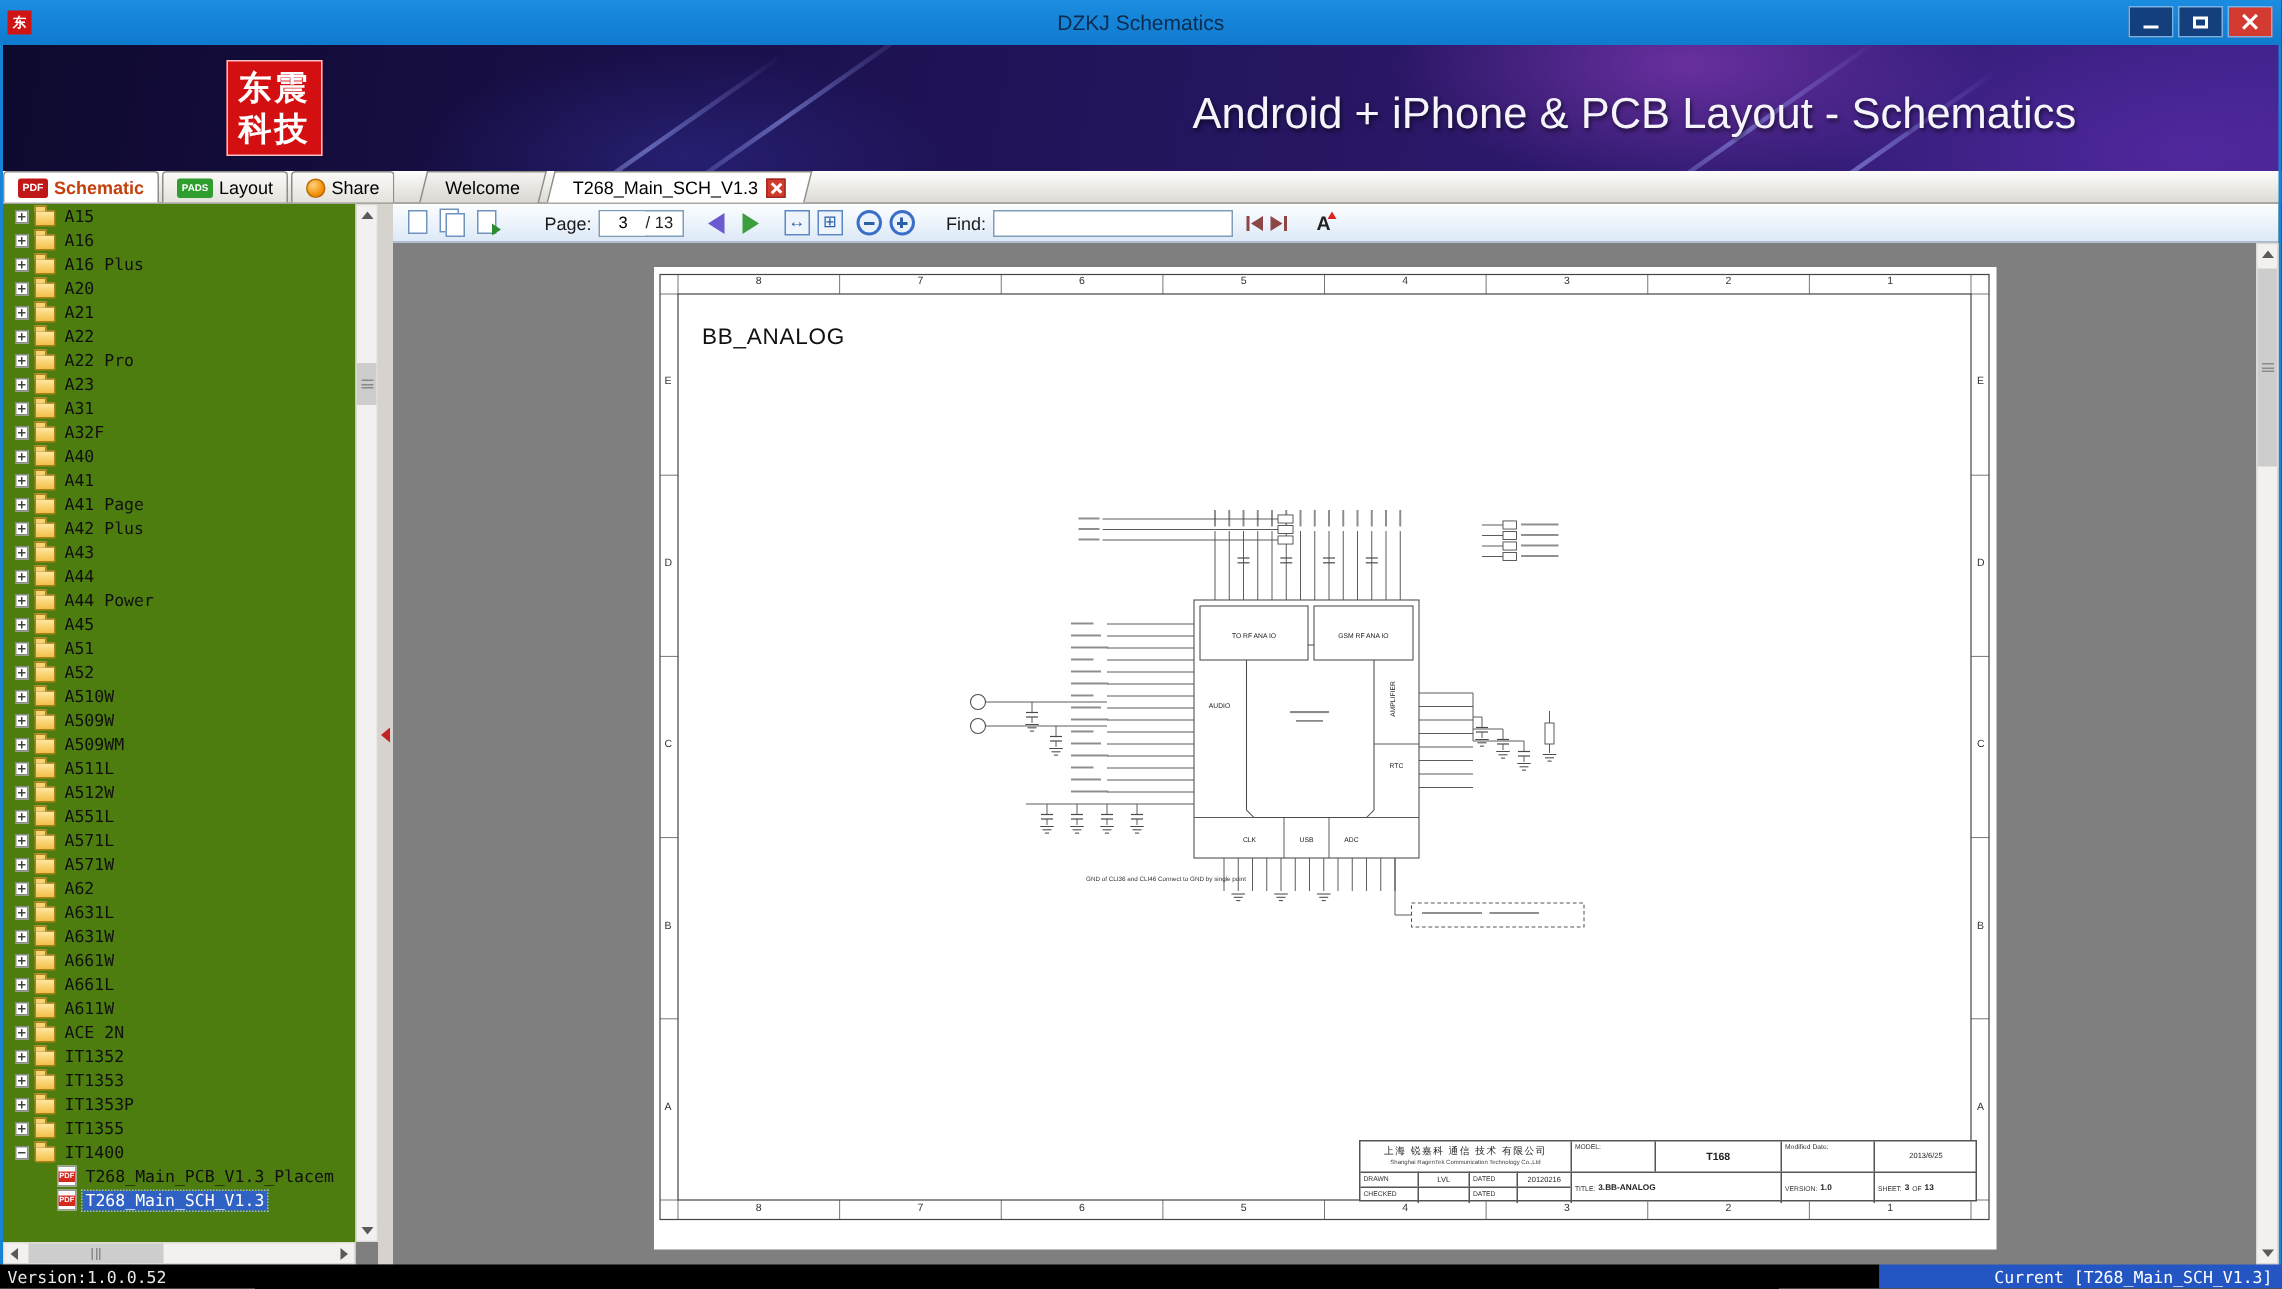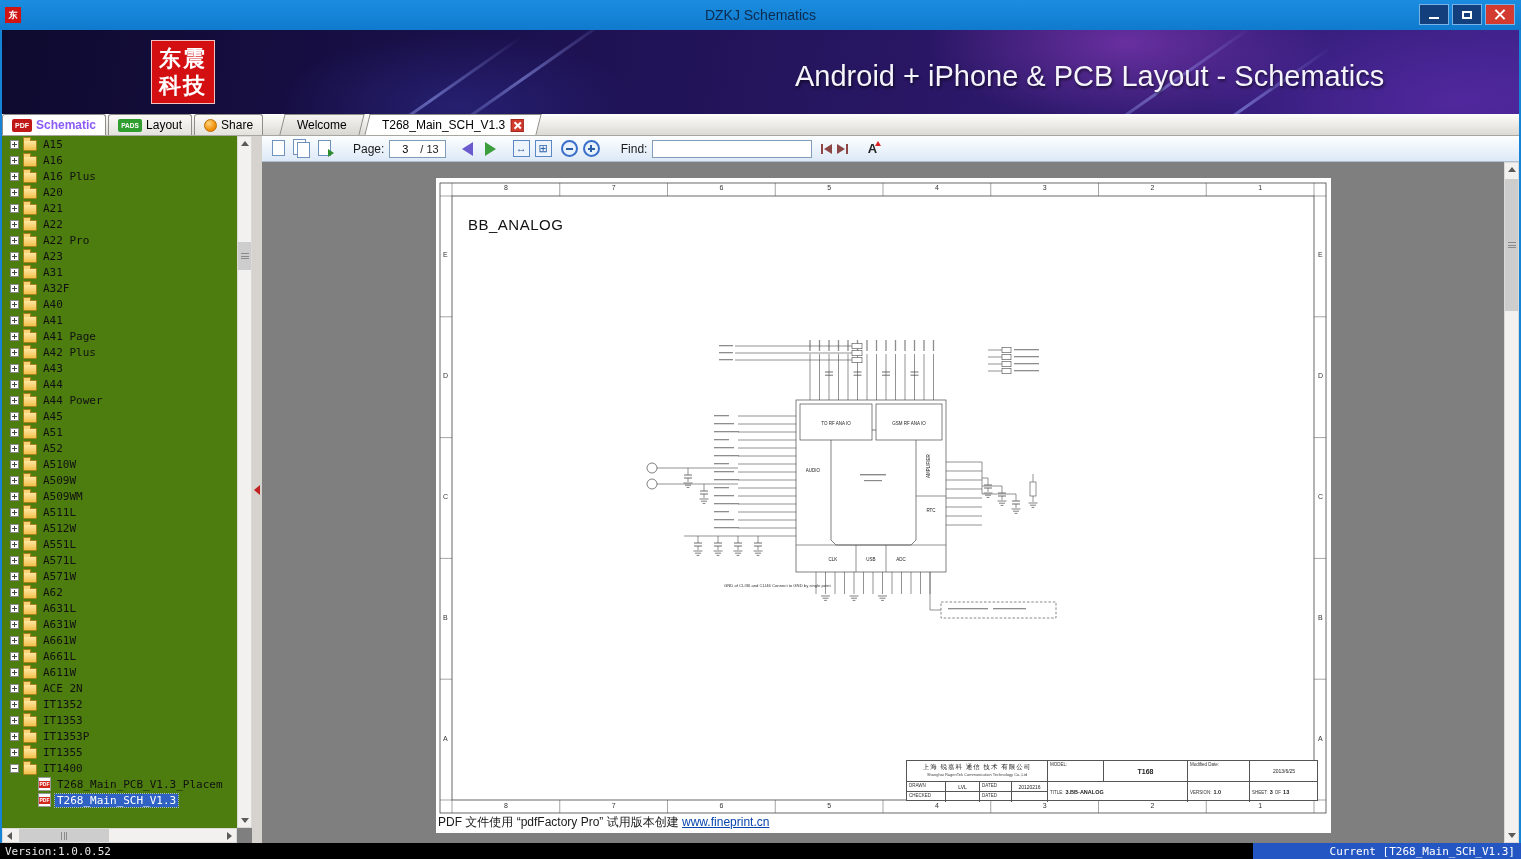--- a/index.html
+++ b/index.html
@@ -30,21 +30,21 @@
  linear-gradient(100deg,#0e0a2e 0%,#1c1150 35%,#2a1766 62%,#3a2186 100%);}
 .streak{position:absolute;width:3px;height:220px;background:linear-gradient(rgba(150,160,255,0),rgba(160,170,255,.5),rgba(150,160,255,0));transform:rotate(55deg);}
 .banner-logo{position:absolute;left:151px;top:10px;width:64px;height:64px;background:#d40f12;color:#fff;display:flex;flex-direction:column;align-items:center;justify-content:center;font-weight:bold;font-size:22px;line-height:27px;letter-spacing:2px;border:1px solid #f3c1c1;}
 .app-name{position:absolute;left:228px;top:24px;font-size:38px;font-weight:bold;color:#fff;letter-spacing:1px;text-shadow:2px 3px 4px rgba(0,0,0,.75);}
 .tagline{position:absolute;left:795px;top:30px;font-size:29px;color:#f5f4fa;text-shadow:1px 2px 3px rgba(0,0,0,.6);white-space:nowrap;}
 
 
 .tabbar{position:absolute;left:0;top:114px;width:100%;height:22px;background:linear-gradient(#fdfdfb,#dcdad4);border-bottom:1px solid #a8a6a0;display:flex;align-items:flex-end;}
 .app-tab{display:flex;align-items:center;gap:4px;height:21px;padding:0 9px;border:1px solid #8f8d88;border-bottom:none;border-radius:3px 3px 0 0;background:linear-gradient(#fbfaf7,#e4e2dc);font-size:12px;margin-left:2px;white-space:nowrap;}
 .app-tab.active{background:#fff;}
-.app-tab.active .tab-label{color:#8b5cf6;font-weight:bold;}
+.app-tab.active .tab-label{color:#c2410c;font-weight:bold;}
 .pdf-badge{min-width:20px;height:13px;background:#c01818;color:#fff;font-size:7px;font-weight:bold;display:flex;align-items:center;justify-content:center;border-radius:2px;padding:0 1px;}
 .pads-badge{min-width:24px;height:13px;background:#2f9e2f;color:#fff;font-size:6.5px;font-weight:bold;display:flex;align-items:center;justify-content:center;border-radius:2px;padding:0 1px;}
 .share-ico{width:13px;height:13px;border-radius:50%;background:radial-gradient(circle at 35% 30%,#ffd27a,#f08a00 70%);border:1px solid #b86c00;}
 .doc-tabs{display:flex;align-items:flex-end;margin-left:14px;}
 .doc-tab{position:relative;height:21px;padding:0 14px;display:flex;align-items:center;gap:6px;font-size:12px;background:linear-gradient(#f4f3f0,#d9d7d1);border:1px solid #8f8d88;border-bottom:none;transform:skewX(-14deg);margin-left:5px;white-space:nowrap;}
 .doc-tab>*{transform:skewX(14deg);}
 .doc-tab.active{background:#fff;}
 .tab-close{width:13px;height:13px;background:#d23a2e;display:flex;align-items:center;justify-content:center;border:1px solid #a02a20;}
 .close-x{position:relative;width:9px;height:9px;}
 .close-x::before,.close-x::after{content:"";position:absolute;left:3.7px;top:0;width:1.6px;height:9px;background:#fff;}
@@ -215,21 +215,21 @@
         <span class="pg"></span>
       </span>
     <span class="tb-ico">
         <span class="pg pg2a"></span>
         <span class="pg pg2b"></span>
       </span>
     <span class="tb-ico">
         <span class="pg"></span>
         <span class="pg-arrow"></span>
       </span>
-    <span class="tb-label" style="margin-left:14px;">Page:</span>
+    <span class="tb-label" style="margin-left:24px;">Page:</span>
     <span class="page-field">
       <input class="page-input" value="3" style="">
       <span class="page-total">/ 13</span>
     </span>
     <span class="nav-btn" style="margin-left:8px;">
         <span class="tri-l-purple"></span>
       </span>
     <span class="nav-btn">
         <span class="tri-r-green"></span>
       </span>
@@ -793,23 +793,20 @@
           <span class="val-inline">3</span>
           <span class="lbl-inline">OF</span>
           <span class="val-inline">13</span>
         </div>
         <div class="tbc no-l lbl" style="left:0;top:30px;width:38px;height:11px;">CHECKED</div>
         <div class="tbc" style="left:38px;top:30px;width:34px;height:11px;"></div>
         <div class="tbc lbl" style="left:72px;top:30px;width:32px;height:11px;">DATED</div>
         <div class="tbc" style="left:104px;top:30px;width:36px;height:11px;"></div>
       </div>
 
-      <div class="pdf-stamp">
-        <span>PDF 文件使用 “pdfFactory Pro” 试用版本创建 </span><span class="link">www.fineprint.cn</span>
-      </div>
     <span class="grid-label" style="left: 67.875px; top: 6px;">8</span>
         <span class="grid-label" style="left: 67.875px; top: 624px;">8</span>
         <span class="grid-label" style="left: 175.625px; top: 6px;">7</span>
         <span class="grid-label" style="left: 175.625px; top: 624px;">7</span>
         <span class="grid-label" style="left: 283.375px; top: 6px;">6</span>
         <span class="grid-label" style="left: 283.375px; top: 624px;">6</span>
         <span class="grid-label" style="left: 391.125px; top: 6px;">5</span>
         <span class="grid-label" style="left: 391.125px; top: 624px;">5</span>
         <span class="grid-label" style="left: 498.875px; top: 6px;">4</span>
         <span class="grid-label" style="left: 498.875px; top: 624px;">4</span>

